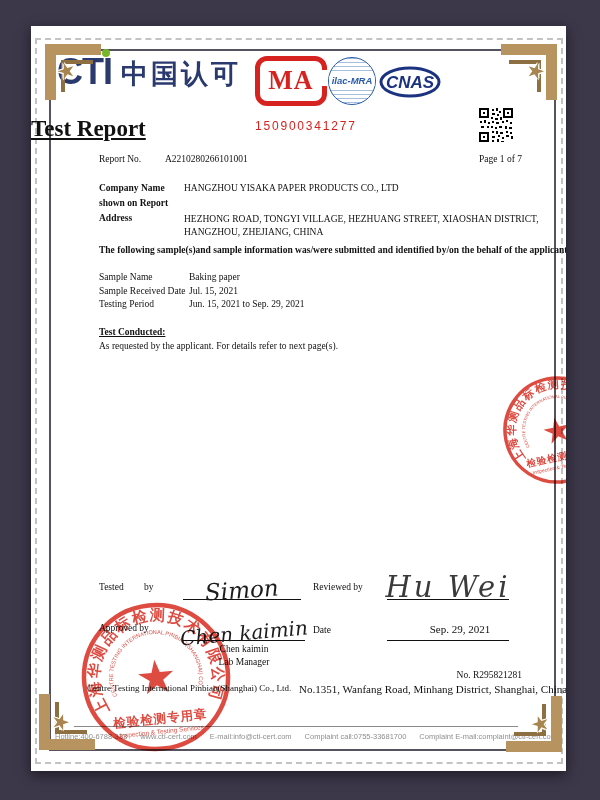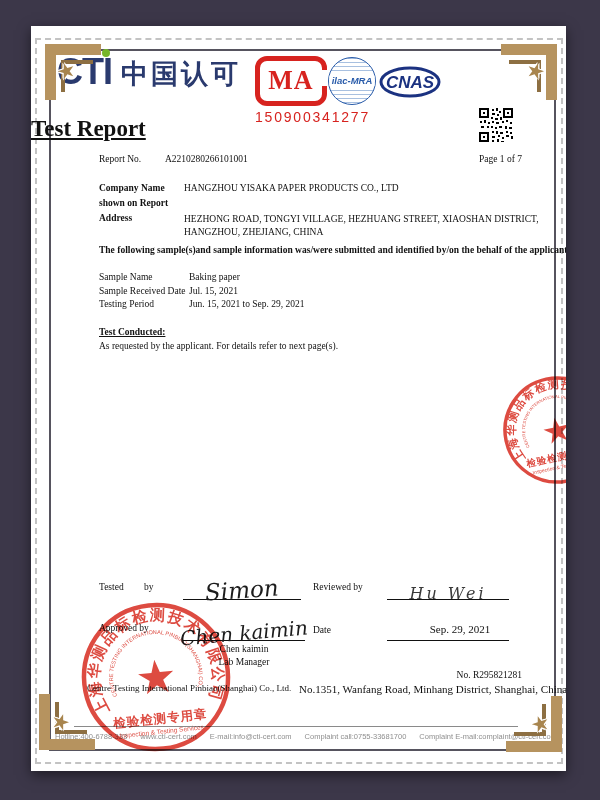--- a/index.html
+++ b/index.html
@@ -42,22 +42,22 @@
                font-size:36px;letter-spacing:-1px;color:#2a3a6e;line-height:1;}
   .brand-dot{position:absolute;right:2px;top:-5px;width:8px;height:8px;border-radius:50%;background:#76b62a;}
   .brand-cn{font-family:"Liberation Sans",sans-serif;font-weight:bold;font-size:27px;
             letter-spacing:3px;color:#2a3a6e;line-height:1;margin-top:4px;}
   .cma{position:absolute;left:224px;top:30px;z-index:2;text-align:center;}
   .cma-ring{width:62px;height:40px;border:5px solid #d7231f;border-radius:12px;position:relative;
             display:flex;align-items:center;justify-content:center;}
   .cma-ring::after{content:"";position:absolute;right:-5px;top:9px;width:5px;height:16px;background:#fff;}
   .cma-ma{color:#d7231f;font-weight:bold;font-size:26px;font-family:"Liberation Serif",serif;
           letter-spacing:1px;transform:scaleY(1.05);}
-  .cma-num{margin-top:3px;color:#d7231f;font-family:"Liberation Sans",sans-serif;
-           font-size:14px;letter-spacing:1.8px;}
+  .cma-num{margin-top:13px;color:#d7231f;font-family:"Liberation Sans",sans-serif;
+           font-size:12px;letter-spacing:1.8px;}
   .ilac{position:absolute;left:297px;top:31px;width:46px;height:46px;border-radius:50%;
         border:1.5px solid #2a5caa;overflow:hidden;z-index:2;
         background:repeating-linear-gradient(180deg,#a8c0e0 0 1px,#fff 1px 4px);}
   .ilac-band{position:absolute;top:16px;left:0;right:0;height:13px;background:#fff;color:#2a5caa;
              font-family:"Liberation Sans",sans-serif;font-weight:bold;font-style:italic;
              font-size:9.5px;line-height:13px;text-align:center;}
   .cnas{position:absolute;left:347px;top:37px;z-index:2;}
   .accred{position:absolute;left:414px;top:29px;z-index:2;color:#1b3281;
           font-family:"Liberation Sans",sans-serif;font-weight:bold;font-size:7.5px;line-height:1.35;}
   .qr{position:absolute;left:447px;top:81px;z-index:2;}
@@ -183,21 +183,21 @@
     <span class="t b tc-head" style="left:68px;top:301px;">Test Conducted:</span>
     <span class="t" style="left:68px;top:315px;">As requested by the applicant. For details refer to next page(s).</span>
 
     <span class="t" style="left:68px;top:556px;">Tested</span>
     <span class="t" style="left:113px;top:556px;">by</span>
     <div class="sigline" style="left:152px;top:540px;width:118px;height:33px;">
       <span class="hand" style="font-size:23px;transform:rotate(-4deg);">Simon</span>
     </div>
     <span class="t" style="left:282px;top:556px;">Reviewed by</span>
     <div class="sigline" style="left:356px;top:540px;width:122px;height:33px;">
-      <span class="hand" style="font-size:16px;letter-spacing:3px;color:#3a3a3a;">Hu Wei</span>
+      <span class="hand" style="font-size:29px;letter-spacing:3px;color:#3a3a3a;">Hu Wei</span>
     </div>
 
     <span class="t" style="left:68px;top:597px;">Approved by</span>
     <div class="sigline" style="left:152px;top:581px;width:122px;height:33px;">
       <span class="hand" style="font-size:20px;transform:rotate(-5deg);">Chen kaimin</span>
     </div>
     <span class="t centered" style="left:152px;top:618px;width:122px;">Chen kaimin</span>
     <span class="t centered" style="left:152px;top:631px;width:122px;">Lab Manager</span>
     <span class="t" style="left:282px;top:599px;">Date</span>
     <div class="sigline" style="left:356px;top:581px;width:122px;height:33px;">

